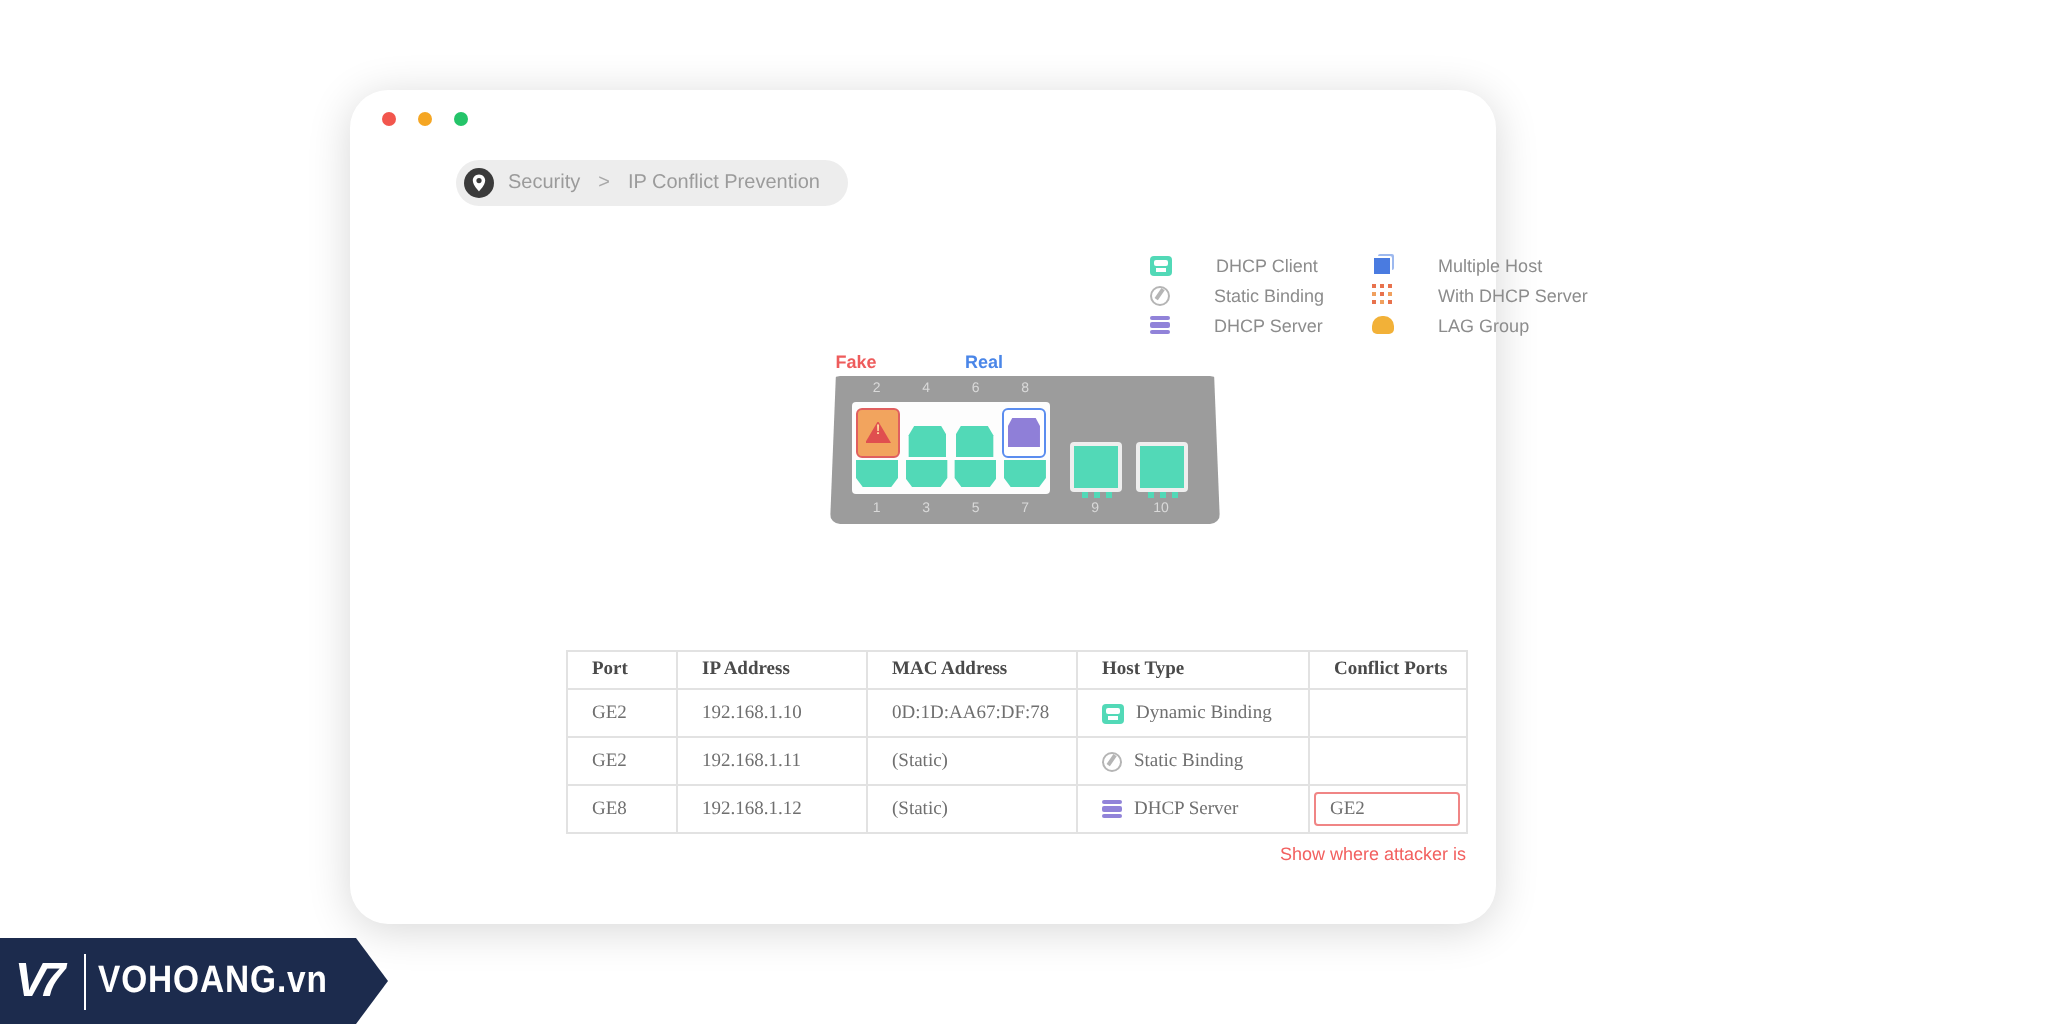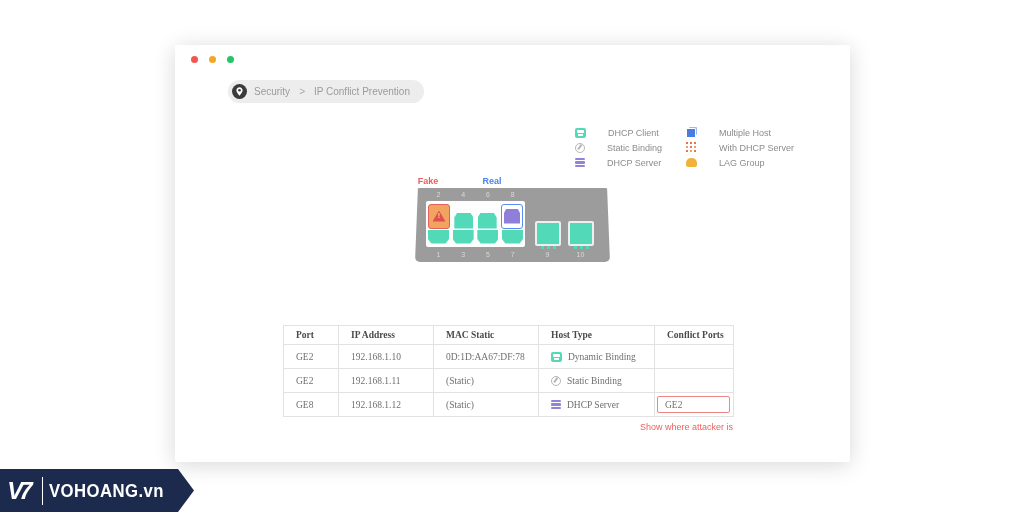--- a/index.html
+++ b/index.html
@@ -1,21 +1,21 @@
 <!DOCTYPE html>
 <html><head>
 <meta charset="utf-8">
 <style>
   * { margin:0; padding:0; box-sizing:border-box; }
   html,body { width:1024px; height:512px; background:#ffffff; font-family:"Liberation Sans", sans-serif; overflow:hidden; }
   .stage { position:relative; width:1024px; height:512px; background:#fff; }
 
   
-  .card { position:absolute; left:175px; top:45px; width:675px; height:417px;
-          background:#fff; border-radius:2px; box-shadow:0 3px 22px rgba(0,0,0,.16); }
+  .card { position:absolute; left:175px; top:45px; width:573px; height:417px;
+          background:#fff; border-radius:19px; box-shadow:0 3px 22px rgba(0,0,0,.16); }
   .dots { position:absolute; left:16px; top:11px; display:flex; gap:11px; }
   .dot { width:7px; height:7px; border-radius:50%; }
 
   
   .breadcrumb { position:absolute; left:53px; top:35px; height:23px; min-width:196px;
                 background:#ededed; border-radius:12px; display:flex; align-items:center;
                 padding:0 14px 0 4px; gap:7px; }
   .breadcrumb .txt { font-size:10px; color:#9b9b9b; white-space:nowrap; }
   .breadcrumb .sep { font-size:10px; color:#a8a8a8; margin:0 2px; }
 
@@ -219,21 +219,21 @@
           <col style="width:55px">
           <col style="width:95px">
           <col style="width:105px">
           <col style="width:116px">
           <col style="width:79px">
         </colgroup>
       <thead>
         <tr>
           <th>Port</th>
           <th>IP Address</th>
-          <th>MAC Static</th>
+          <th>MAC Address</th>
           <th>Host Type</th>
           <th>Conflict Ports</th>
         </tr>
       </thead>
       <tbody>
         <tr>
           <td>GE2</td>
           <td>192.168.1.10</td>
           <td>0D:1D:AA67:DF:78</td>
           <td>

